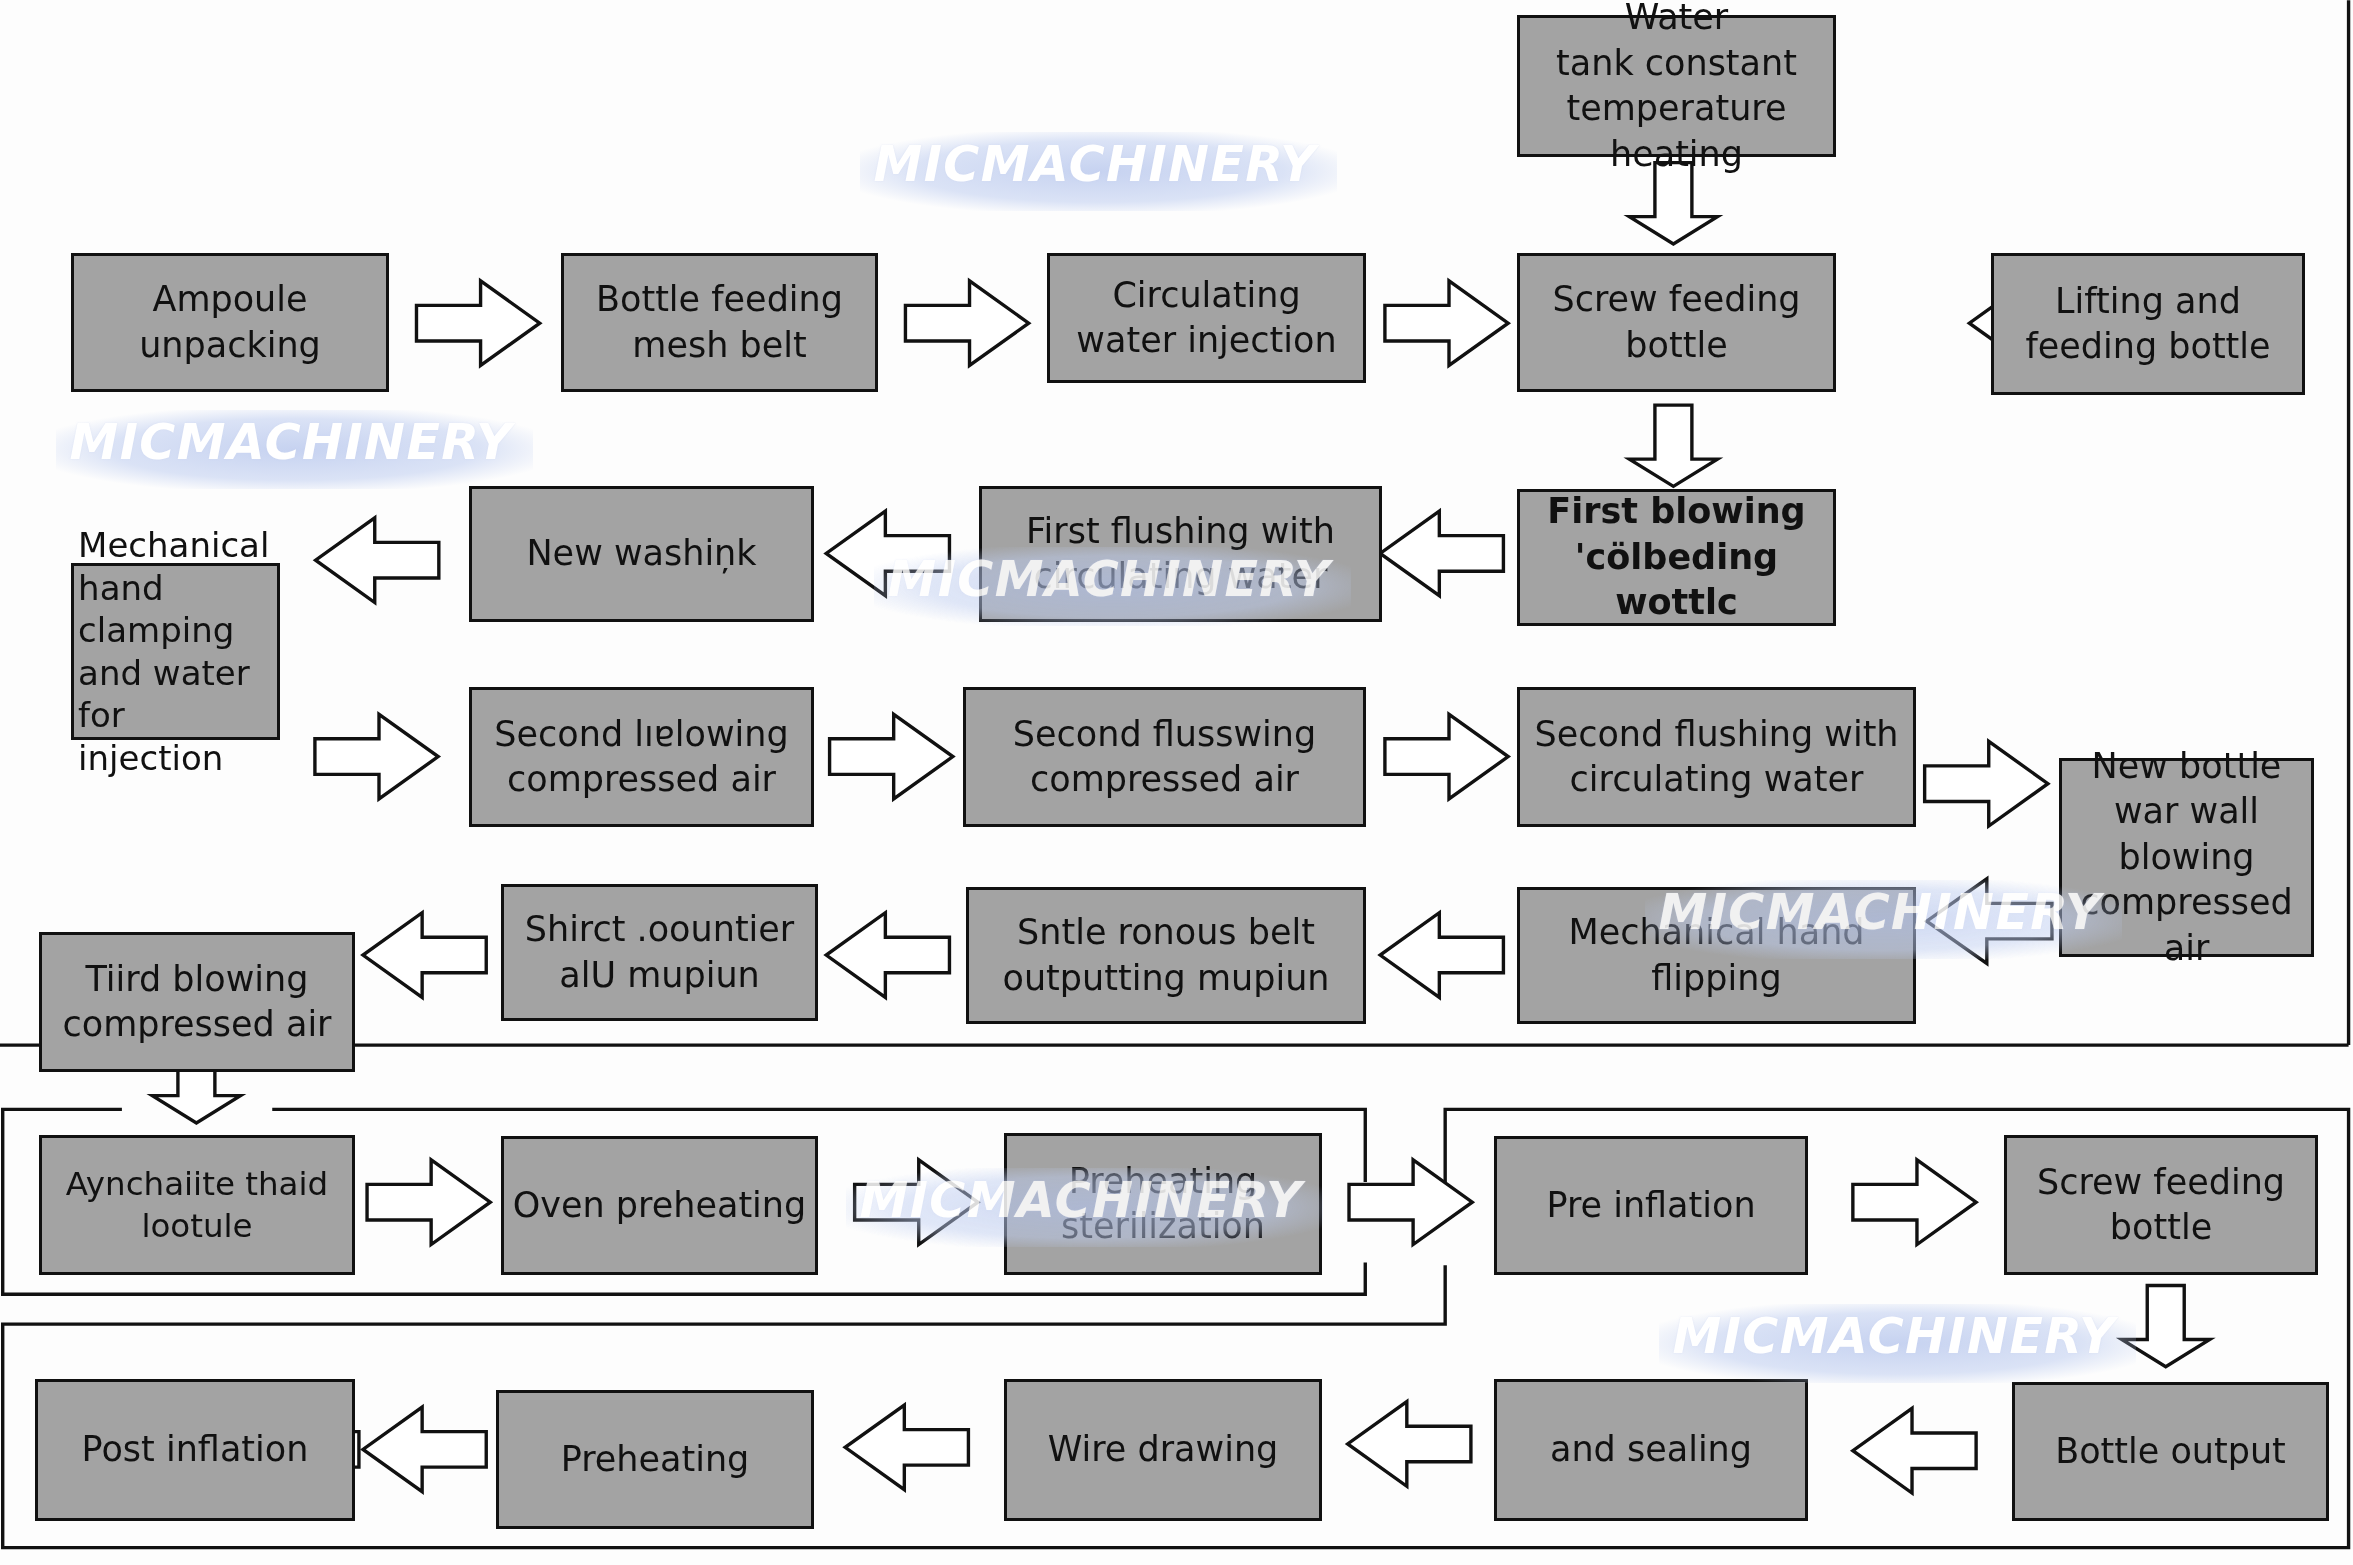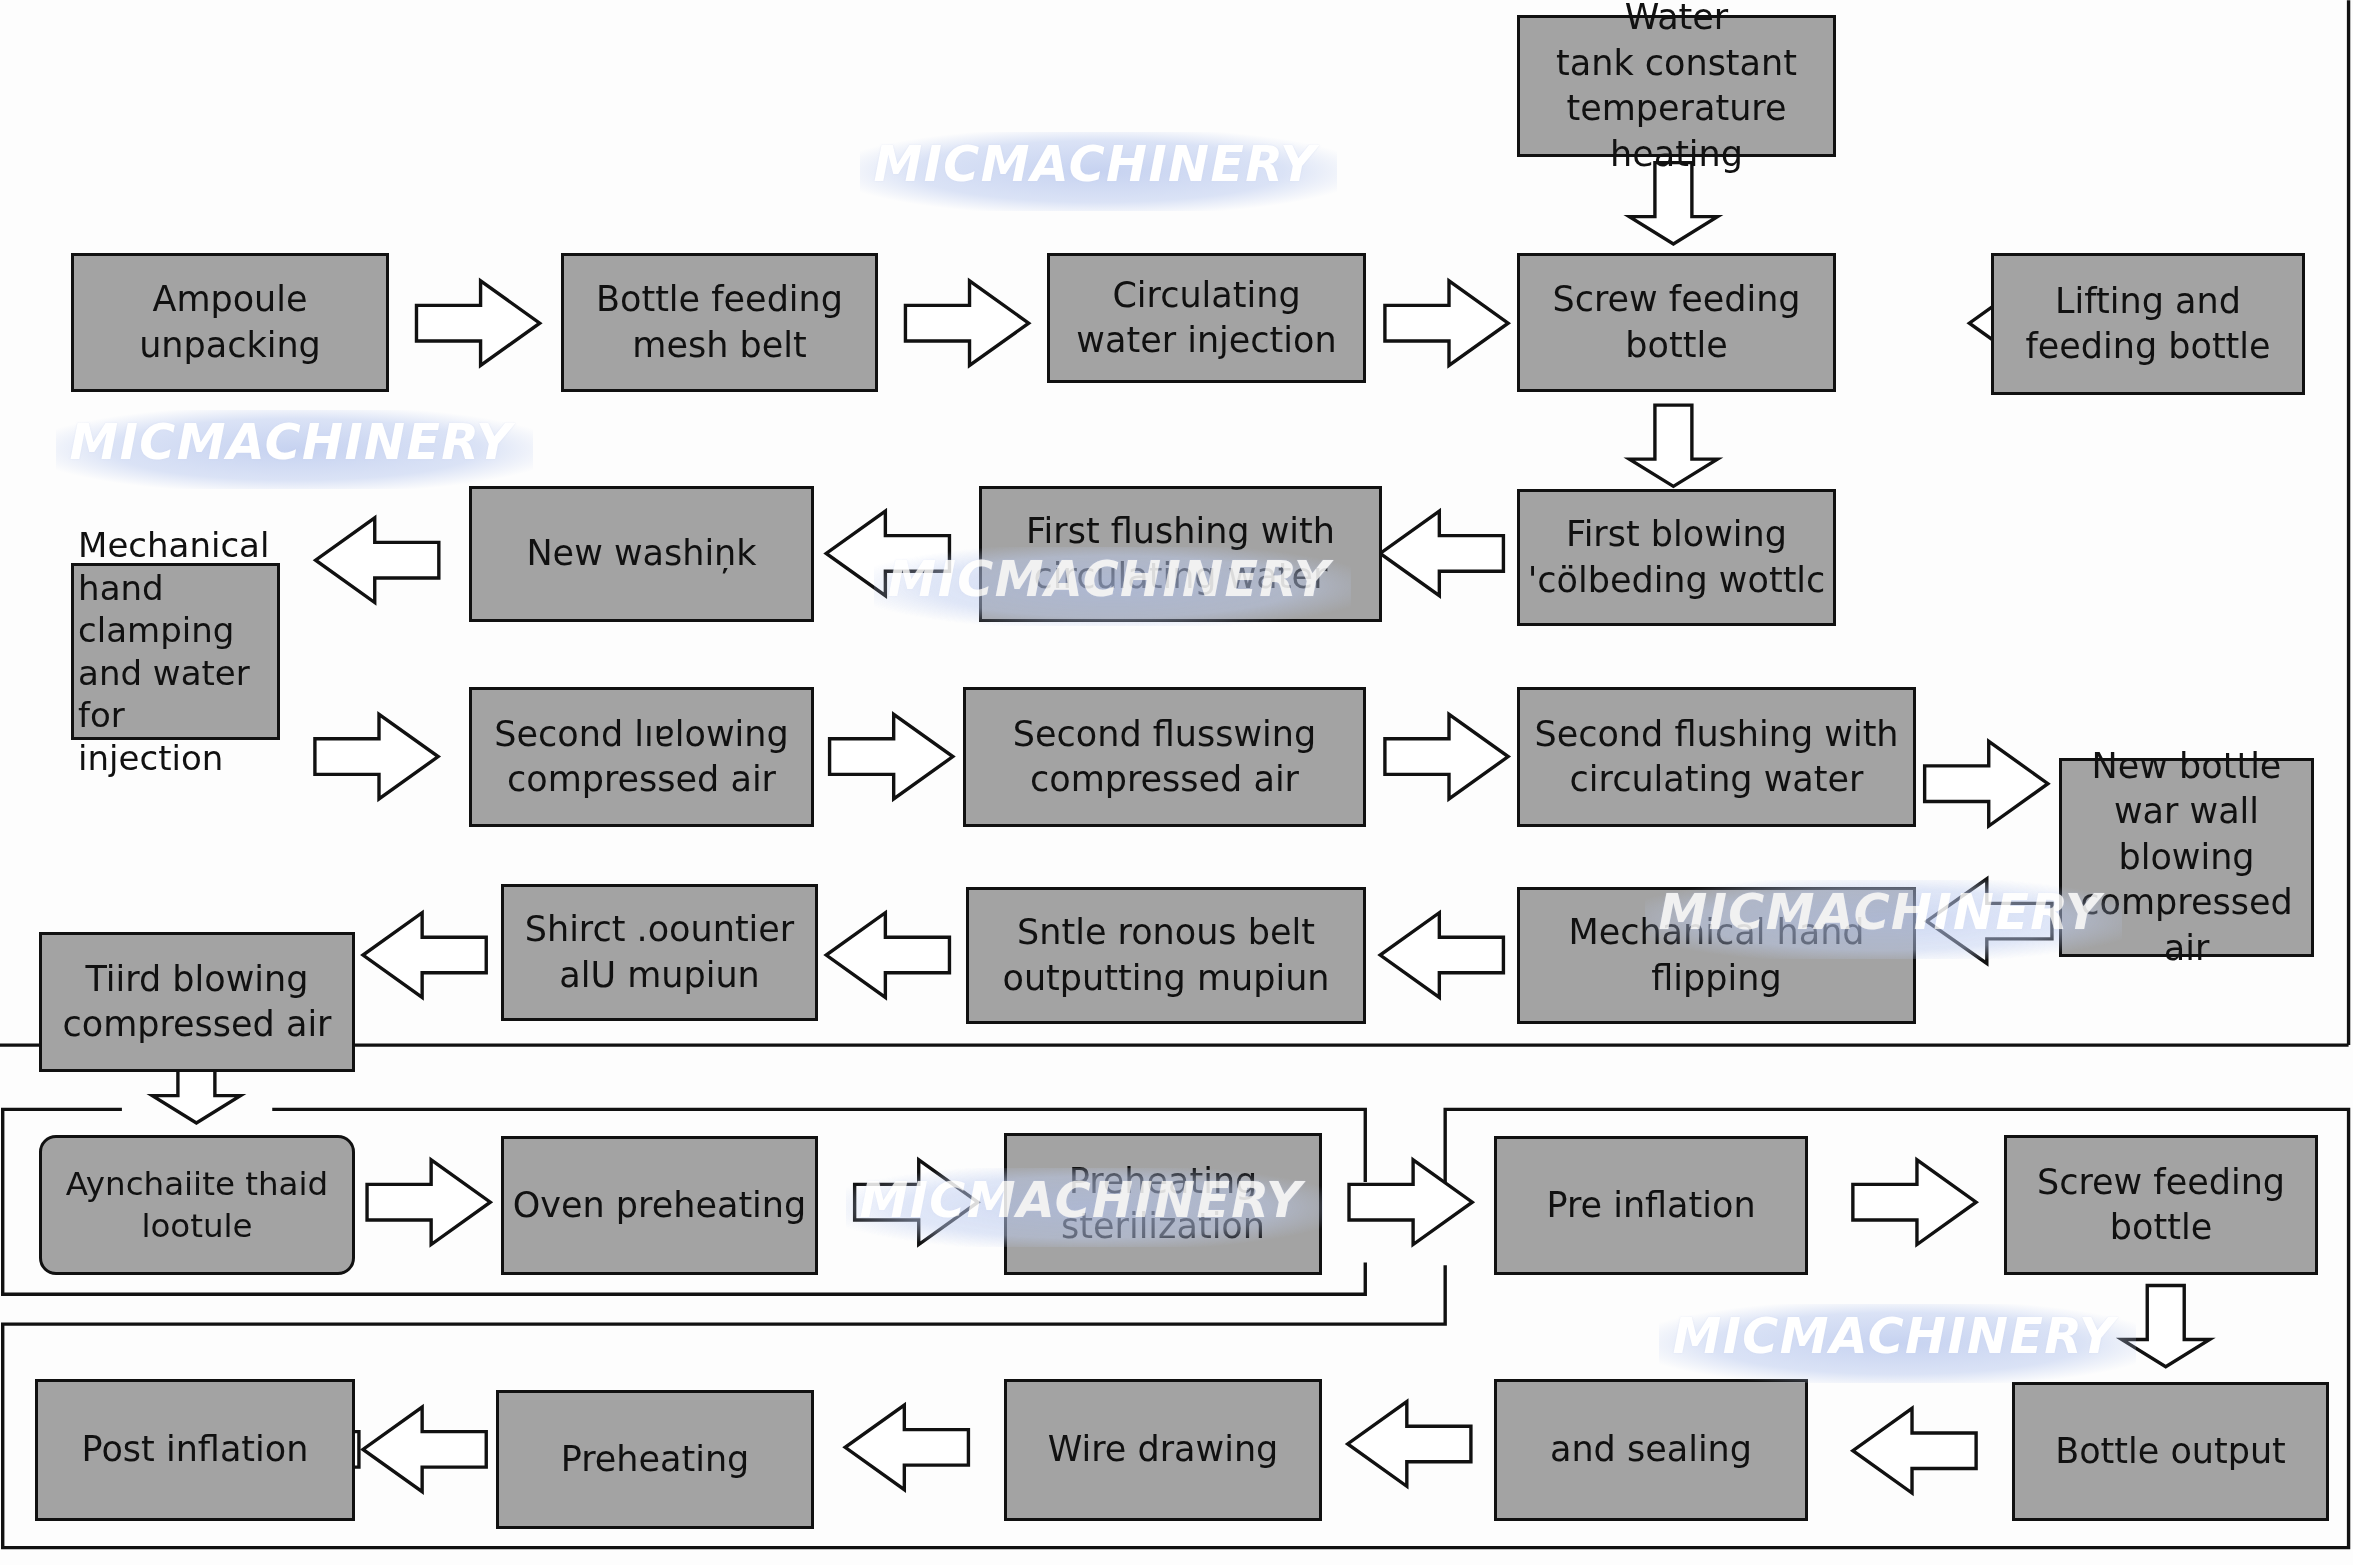--- a/index.html
+++ b/index.html
@@ -89,21 +89,21 @@
 feeding bottle</span>
   </div>
 
 <div class="box" style="left:469px;top:486px;width:345px;height:136px;">
     <span>New washiņk</span>
   </div>
 <div class="box" style="left:963px;top:486px;width:403px;height:136px;margin-left:16px;">
     <span>First flushing with
 circulating water</span>
   </div>
-<div class="box" style="left:1517px;top:489px;width:319px;height:137px;">
+<div class="box" style="left:1517px;top:489px;width:319px;height:137px;font-weight:bold;">
     <span>First blowing
 'cölbeding wottlc</span>
   </div>
 
 <div class="box left" style="left:71px;top:563px;width:209px;height:177px;">
     <span>Mechanical
 hand clamping
 and water
 for injection</span>
   </div>
@@ -137,21 +137,21 @@
   </div>
 <div class="box" style="left:966px;top:887px;width:400px;height:137px;">
     <span>Sntle ronous belt
 outputting mupiun</span>
   </div>
 <div class="box" style="left:1517px;top:887px;width:399px;height:137px;">
     <span>Mechanical hand
 flipping</span>
   </div>
 
-<div class="box" style="left:39px;top:1135px;width:316px;height:140px;font-size:32.5px;border-radius:17px;">
+<div class="box" style="left:39px;top:1135px;width:316px;height:140px;font-size:32.5px;">
     <span>Aynchaiite thaid
 lootule</span>
   </div>
 <div class="box" style="left:501px;top:1136px;width:317px;height:139px;">
     <span>Oven preheating</span>
   </div>
 <div class="box" style="left:1004px;top:1133px;width:318px;height:142px;">
     <span>Preheating
 sterilization</span>
   </div>

